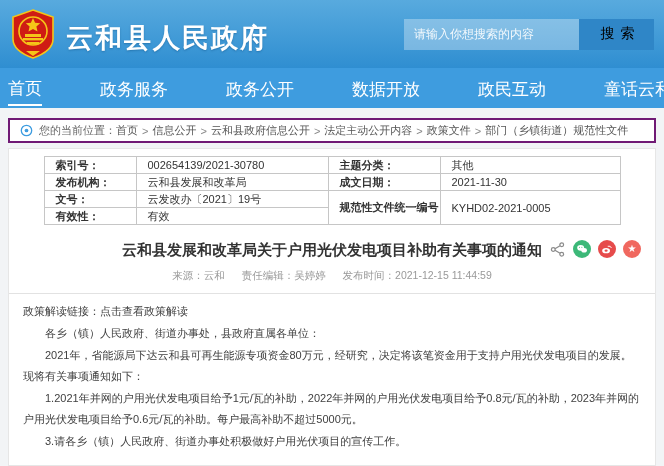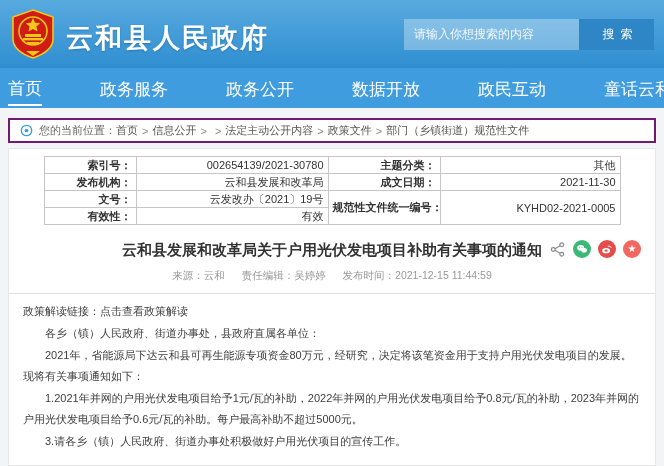--- a/index.html
+++ b/index.html
@@ -15,22 +15,22 @@
   
   .header{height:68px;background:linear-gradient(180deg,var(--header-blue-top),var(--header-blue-bottom));
     display:flex;align-items:center;padding:0 10px;}
   .logo{width:46px;height:50px;flex:0 0 auto;cursor:pointer;}
   .site-title{color:#fff;font-size:27px;font-weight:bold;margin-left:10px;letter-spacing:2px;
     text-shadow:0 1px 2px rgba(0,60,110,.35);white-space:nowrap;margin-top:8px;}
   .search{margin-left:auto;display:flex;height:31px;width:250px;}
   .search input{flex:1;border:none;outline:none;background:rgba(255,255,255,.32);
     color:#fff;padding:0 10px;font-size:12px;font-family:inherit;}
   .search input::placeholder{color:rgba(255,255,255,.9);}
-  .search button{width:84px;border:none;background:var(--search-btn-blue);color:#ffffff;
-    font-size:12px;letter-spacing:6px;padding-left:8px;cursor:pointer;font-family:inherit;}
+  .search button{width:84px;border:none;background:var(--search-btn-blue);color:#000000;
+    font-size:14px;letter-spacing:6px;padding-left:8px;cursor:pointer;font-family:inherit;}
 
   
   .nav{height:40px;background:var(--nav-blue);display:flex;align-items:center;
     padding-left:8px;white-space:nowrap;overflow:hidden;}
   .nav-item{color:#fff;font-size:17px;margin-right:58px;cursor:pointer;
     padding:6px 0 4px;flex:0 0 auto;}
   .nav-item.active{border-bottom:2px solid #fff;}
 
   .wrap{padding:0 8px;}
 
@@ -38,21 +38,21 @@
   .breadcrumb{margin-top:10px;background:#fff;border:2px solid #701a75;height:25px;
     display:flex;align-items:center;font-size:11px;color:#666;padding:0 10px;white-space:nowrap;overflow:hidden;}
   .breadcrumb .loc{width:13px;height:13px;margin-right:6px;flex:0 0 auto;}
   .crumb{color:#555;cursor:pointer;}
   .crumb-sep{margin:0 4px;color:#888;}
 
   
   .main-box{margin-top:5px;background:#fff;border:1px solid #e6e6e6;height:318px;overflow:hidden;position:relative;}
 
   table.meta{border-collapse:collapse;margin:7px auto 0;font-size:11px;color:#333;table-layout:fixed;width:576px;}
-  table.meta td{border:1px solid #c6c6c6;height:17px;text-align:right;padding:0 4px;
+  table.meta td{border:1px solid #c6c6c6;height:17px;text-align:left;padding:0 11px;
     overflow:hidden;white-space:nowrap;}
   table.meta td.l{font-weight:bold;color:#333;}
   .c1{width:92px;}.c2{width:192px;}.c3{width:112px;}.c4{width:180px;}
 
   .title-row{position:relative;margin-top:15px;padding:0 80px;}
   .art-title{text-align:center;font-size:15px;font-weight:bold;color:#333;line-height:20px;}
   .share-box{position:absolute;right:14px;top:0;display:flex;align-items:center;gap:7px;}
   .share-box .sicon{width:18px;height:18px;border-radius:50%;display:flex;align-items:center;
     justify-content:center;cursor:pointer;flex:0 0 auto;}
   .sicon.plain{background:transparent;}
@@ -103,20 +103,21 @@
   <div class="breadcrumb">
     <svg class="loc" viewBox="0 0 14 14">
       <circle cx="7" cy="7" r="5.6" fill="none" stroke="#3d9ce0" stroke-width="1.4"></circle>
       <circle cx="7" cy="7" r="2" fill="#3d9ce0"></circle>
     </svg>
     <span>您的当前位置：</span>
     <span class="crumb">首页</span>
     <span class="crumb-sep">&gt;</span>
     <span class="crumb">信息公开</span>
     <span class="crumb-sep">&gt;</span>
+    <span class="crumb">云和县政府信息公开</span>
     <span class="crumb-sep">&gt;</span>
     <span class="crumb">法定主动公开内容</span>
     <span class="crumb-sep">&gt;</span>
     <span class="crumb">政策文件</span>
     <span class="crumb-sep">&gt;</span>
     <span class="crumb">部门（乡镇街道）规范性文件</span>
   </div>
 
   <div class="main-box">
 

